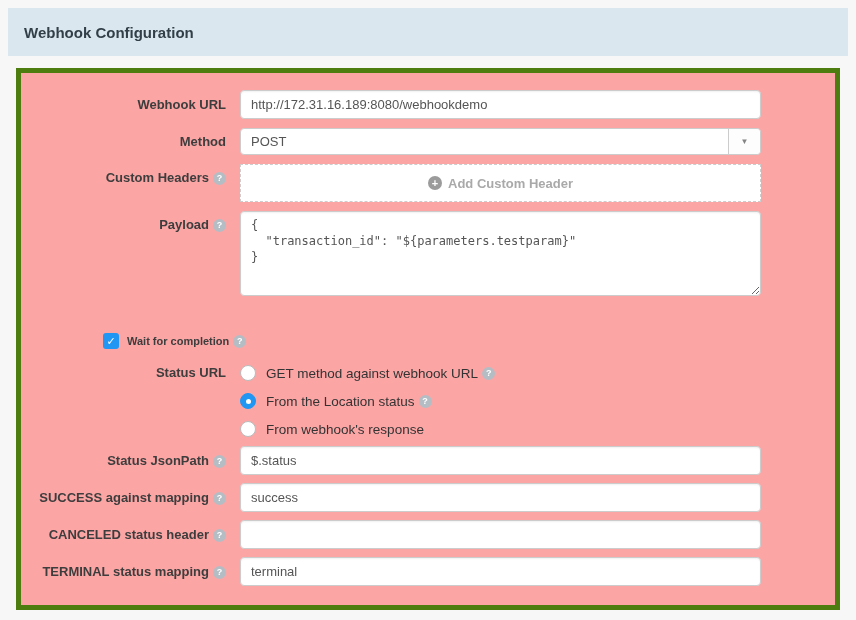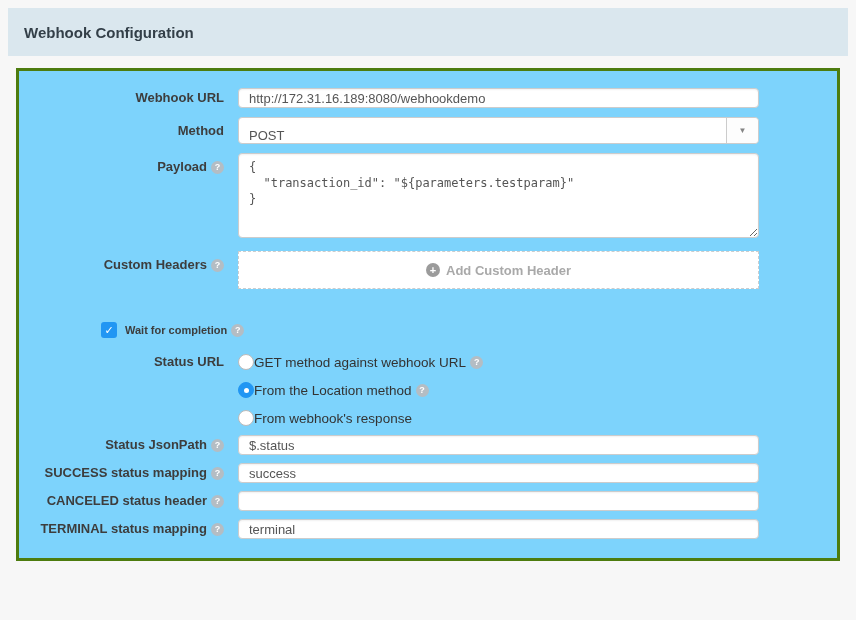--- a/index.html
+++ b/index.html
@@ -20,22 +20,22 @@
     padding-left: 16px;
   }
   .header-title {
     font-size: 15px;
     font-weight: bold;
     color: #333f48;
   }
   
   .panel {
     margin: 12px 16px 0 16px;
-    background: #7dd3fc;
-    border: 3px solid #4d7c0f;
+    background: #fca5a5;
+    border: 5px solid #4d7c0f;
     padding: 17px 0 19px 0;
   }
   
   .row {
     display: flex;
     align-items: center;
     margin-bottom: 9px;
   }
   .row.top-align { align-items: flex-start; }
   .label-col {
@@ -46,39 +46,39 @@
     font-weight: bold;
     color: #3d3d3d;
     line-height: 16px;
     white-space: nowrap;
   }
   .row.top-align .label-col { padding-top: 6px; }
   .field-col { flex: 0 0 521px; }
   
   .text-input {
     width: 521px;
-    height: 20px;
+    height: 29px;
     border: 1px solid #cccccc;
     border-radius: 4px;
     background: #ffffff;
     box-shadow: inset 0 1px 2px rgba(0,0,0,0.06);
     padding: 0 10px;
     font-family: "Liberation Sans", sans-serif;
     font-size: 13px;
     color: #555555;
     outline: none;
   }
   .select-box {
     width: 521px;
     height: 27px;
     border: 1px solid #cccccc;
     border-radius: 4px;
     background: #ffffff;
     display: flex;
-    align-items: flex-end;
+    align-items: center;
     cursor: pointer;
   }
   .select-value {
     flex: 1;
     padding: 0 10px;
     font-size: 13px;
     color: #555555;
   }
   .select-arrow-seg {
     flex: 0 0 32px;
@@ -199,20 +199,21 @@
     content: "";
     position: absolute;
     left: 5px; top: 5px;
     width: 5px; height: 5px;
     border-radius: 50%;
     background: #ffffff;
   }
   .radio-label {
     font-size: 13.5px;
     color: #333333;
+    margin-left: 10px;
   }
   .jsonpath-row { margin-top: 8px; }
   .spaced-row { margin-bottom: 8px; }
   .row:last-child { margin-bottom: 0; }
 </style>
 </head>
 <body>
 
 <div class="header-bar">
   <span class="header-title">Webhook Configuration</span>
@@ -233,35 +234,35 @@
       <div class="select-box">
         <span class="select-value">POST</span>
         <span class="select-arrow-seg">
           <span class="arrow-glyph">▼</span>
         </span>
       </div>
     </div>
   </div>
 
   <div class="row top-align">
+    <div class="label-col"><span>Custom Headers</span><span class="help-icon">?</span></div>
+    <div class="field-col">
+      <div class="dashed-box">
+        <span class="plus-icon">+</span>
+        <span class="add-header-label">Add Custom Header</span>
+      </div>
+    </div>
+  </div>
+
+  <div class="row top-align">
     <div class="label-col"><span>Payload</span><span class="help-icon">?</span></div>
     <div class="field-col">
       <textarea class="payload-textarea" spellcheck="false" style="">{
   "transaction_id": "${parameters.testparam}"
 }</textarea>
-    </div>
-  </div>
-
-  <div class="row top-align">
-    <div class="label-col"><span>Custom Headers</span><span class="help-icon">?</span></div>
-    <div class="field-col">
-      <div class="dashed-box">
-        <span class="plus-icon">+</span>
-        <span class="add-header-label">Add Custom Header</span>
-      </div>
     </div>
   </div>
 
   <div class="checkbox-row">
     <div class="checkbox">
       <span>✓</span>
     </div>
     <span class="checkbox-label">Wait for completion</span>
     <span class="help-icon">?</span>
   </div>
@@ -269,40 +270,40 @@
   <div class="row top-align radio-group-row">
     <div class="label-col" style="padding-top:0;">Status URL</div>
     <div class="field-col">
       <div class="radio-option">
         <div class="radio"></div>
         <span class="radio-label">GET method against webhook URL</span>
         <span class="help-icon">?</span>
       </div>
       <div class="radio-option">
         <div class="radio selected"></div>
-        <span class="radio-label">From the Location method</span>
+        <span class="radio-label">From the Location status</span>
         <span class="help-icon">?</span>
       </div>
       <div class="radio-option">
         <div class="radio"></div>
         <span class="radio-label">From webhook's response</span>
       </div>
     </div>
   </div>
 
   <div class="row jsonpath-row spaced-row">
     <div class="label-col"><span>Status JsonPath</span><span class="help-icon">?</span></div>
     <div class="field-col">
       <input class="text-input" type="text" value="$.status" style="">
     </div>
   </div>
 
 
   <div class="row spaced-row">
-    <div class="label-col"><span>SUCCESS status mapping</span><span class="help-icon">?</span></div>
+    <div class="label-col"><span>SUCCESS against mapping</span><span class="help-icon">?</span></div>
     <div class="field-col">
       <input class="text-input" type="text" value="success" style="">
     </div>
   </div>
 
   <div class="row spaced-row">
     <div class="label-col"><span>CANCELED status header</span><span class="help-icon">?</span></div>
     <div class="field-col">
       <input class="text-input" type="text" value="" style="">
     </div>

